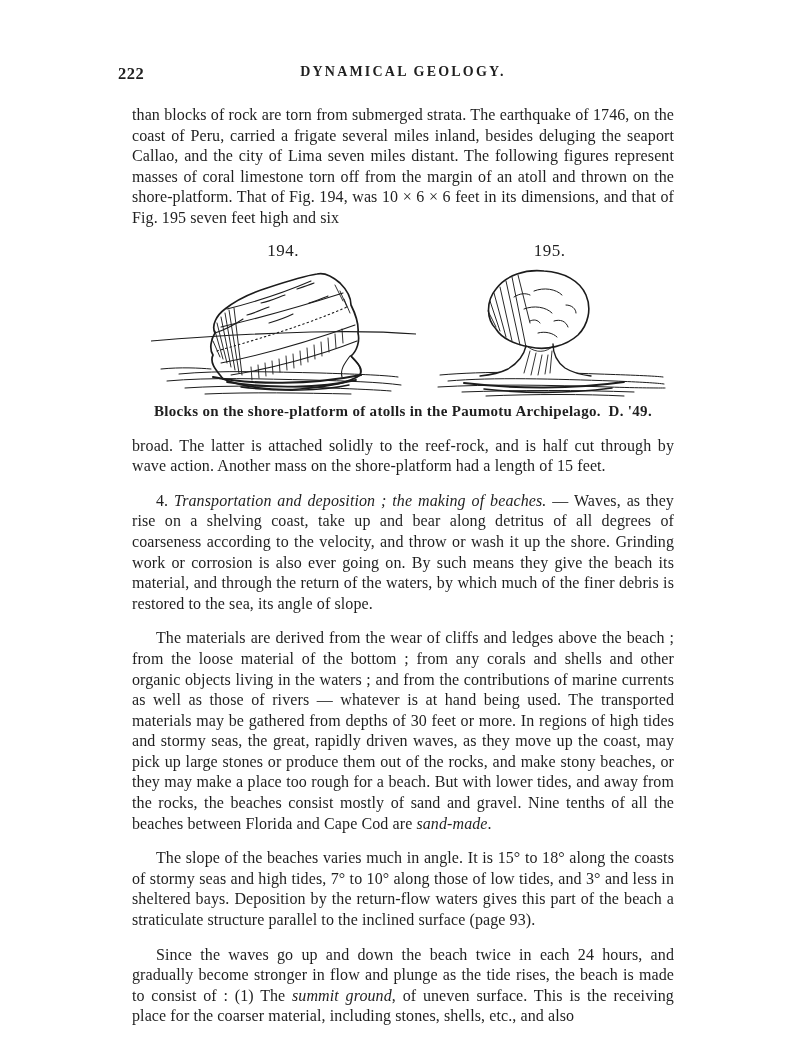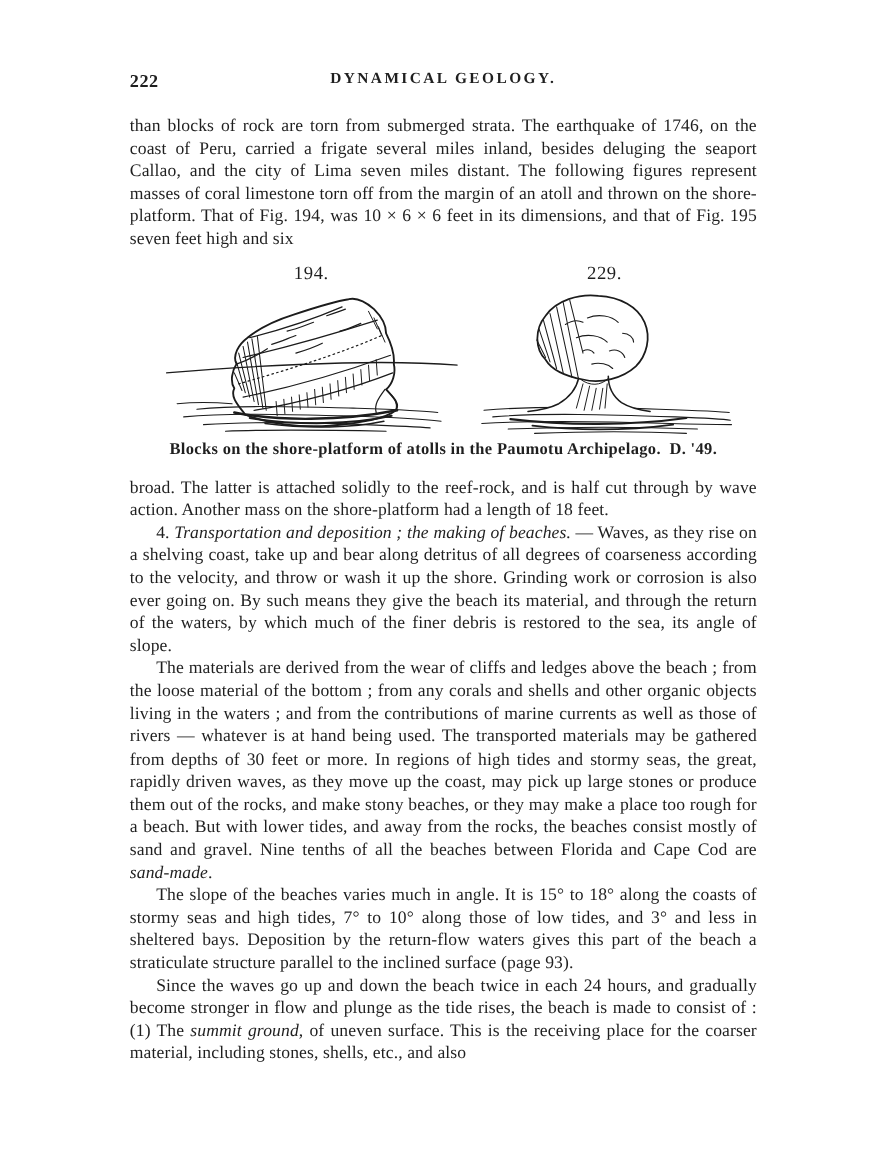--- a/index.html
+++ b/index.html
@@ -36,21 +36,21 @@
     font-weight: 700;
     letter-spacing: 2.2px;
   }
   .text-block {
     margin-top: 21px;
     font-size: 16px;
     line-height: 20.6px;
     text-align: justify;
     letter-spacing: 0.1px;
   }
-  .para { margin: 0; }
+  .para { margin: 14px; }
   .para.indent { text-indent: 24px; }
   .figure-block {
     margin: 12px 0 17px 0;
     text-align: center;
   }
   .fig-row {
     display: flex;
     justify-content: center;
     align-items: flex-end;
     gap: 18px;
@@ -160,21 +160,21 @@
 
               <g class="ink-line">
                 <path stroke-width="2.2" d="M62 114 C100 122 160 122 210 112"></path>
                 <path stroke-width="1.8" d="M76 119 C120 126 170 125 205 117"></path>
                 <path stroke-width="1.4" d="M90 124 C130 129 170 128 198 122"></path>
               </g>
             </svg>
           </div>
 
           <div class="fig">
-            <div class="fig-label">229.</div>
+            <div class="fig-label">195.</div>
             <svg width="232" height="135" viewBox="0 0 232 135" aria-hidden="true">
 
               <g class="ink-line" stroke-width="1">
                 <path d="M6 112 C50 108 110 109 165 111 C195 112 222 113 229 114"></path>
                 <path d="M14 118 C60 114 120 116 180 118 C205 119 224 120 230 121"></path>
                 <path d="M4 124 C55 121 115 122 175 124 C205 125 226 125 231 125"></path>
                 <path d="M28 129 C85 127 145 127 200 129"></path>
                 <path d="M52 133 C100 131 150 131 190 133"></path>
               </g>
 
@@ -218,21 +218,21 @@
                 <line x1="84" y1="12" x2="96" y2="60"></line>
                 <line x1="54" y1="48" x2="62" y2="64"></line>
               </g>
             </svg>
           </div>
 
         </div>
         <figcaption class="fig-caption">Blocks on the shore-platform of atolls in the Paumotu Archipelago. D. '49.</figcaption>
       </figure>
 
-      <p class="para"><span>broad. The latter is attached solidly to the reef-rock, and is half cut through by wave action. Another mass on the shore-platform had a length of 18 feet.</span></p>
+      <p class="para"><span>broad. The latter is attached solidly to the reef-rock, and is half cut through by wave action. Another mass on the shore-platform had a length of 15 feet.</span></p>
 
       <p class="para indent"><span>4. </span><i>Transportation and deposition ; the making of beaches.</i><span> — Waves, as they rise on a shelving coast, take up and bear along detritus of all degrees of coarseness according to the velocity, and throw or wash it up the shore. Grinding work or corrosion is also ever going on. By such means they give the beach its material, and through the return of the waters, by which much of the finer debris is restored to the sea, its angle of slope.</span></p>
 
       <p class="para indent"><span>The materials are derived from the wear of cliffs and ledges above the beach ; from the loose material of the bottom ; from any corals and shells and other organic objects living in the waters ; and from the contributions of marine currents as well as those of rivers — whatever is at hand being used. The transported materials may be gathered from depths of 30 feet or more. In regions of high tides and stormy seas, the great, rapidly driven waves, as they move up the coast, may pick up large stones or produce them out of the rocks, and make stony beaches, or they may make a place too rough for a beach. But with lower tides, and away from the rocks, the beaches consist mostly of sand and gravel. Nine tenths of all the beaches between Florida and Cape Cod are </span><i>sand-made</i><span>.</span></p>
 
       <p class="para indent"><span>The slope of the beaches varies much in angle. It is 15° to 18° along the coasts of stormy seas and high tides, 7° to 10° along those of low tides, and 3° and less in sheltered bays. Deposition by the return-flow waters gives this part of the beach a straticulate structure parallel to the inclined surface (page 93).</span></p>
 
       <p class="para indent"><span>Since the waves go up and down the beach twice in each 24 hours, and gradually become stronger in flow and plunge as the tide rises, the beach is made to consist of : (1) The </span><i>summit ground</i><span>, of uneven surface. This is the receiving place for the coarser material, including stones, shells, etc., and also</span></p>
 
     </main>

